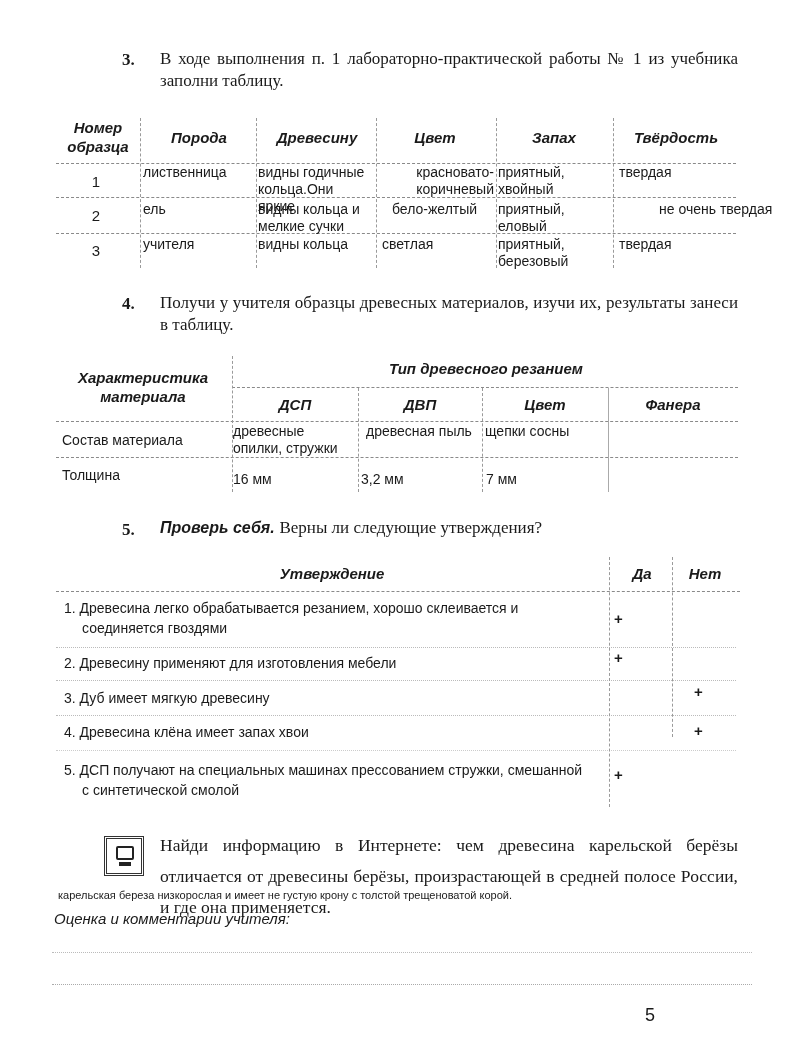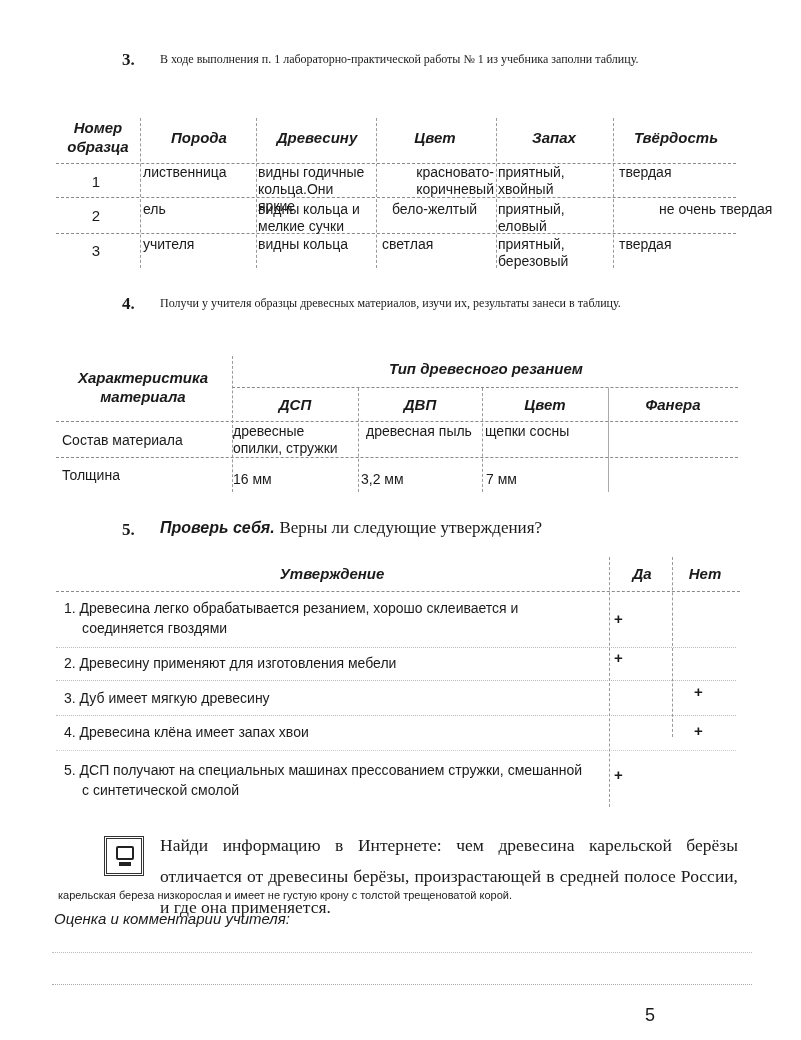--- a/index.html
+++ b/index.html
@@ -4,21 +4,21 @@
   <style>
     * { margin: 0; padding: 0; box-sizing: border-box; }
     html, body { width: 801px; height: 1040px; background: #ffffff; overflow: hidden; }
     body { position: relative; color: #1a1a1a; font-family: "Liberation Sans", sans-serif; }
 
     .serif { font-family: "Liberation Serif", serif; }
     .sans { font-family: "Liberation Sans", sans-serif; }
     .abs { position: absolute; }
 
     .task-num { position: absolute; font-family: "Liberation Serif", serif; font-weight: bold; font-size: 17px; }
-    .task-text { position: absolute; font-family: "Liberation Serif", serif; font-size: 12px; line-height: 22px; text-align: justify; }
+    .task-text { position: absolute; font-family: "Liberation Serif", serif; font-size: 17px; line-height: 22px; text-align: justify; }
 
     .hdr { position: absolute; font-style: italic; font-weight: bold; font-size: 15px; text-align: center; line-height: 19px; }
     .cell { position: absolute; font-size: 14px; line-height: 17px; white-space: nowrap; }
     .num-cell { position: absolute; font-size: 15px; text-align: center; width: 76px; }
 
     .hline { position: absolute; height: 0; border-top: 1px dashed #8a8a8a; }
     .vline { position: absolute; width: 0; border-left: 1px dashed #9a9a9a; }
 
     .stmt { position: absolute; font-size: 14px; line-height: 20px; }
     .mark { position: absolute; font-size: 15px; font-weight: bold; }

